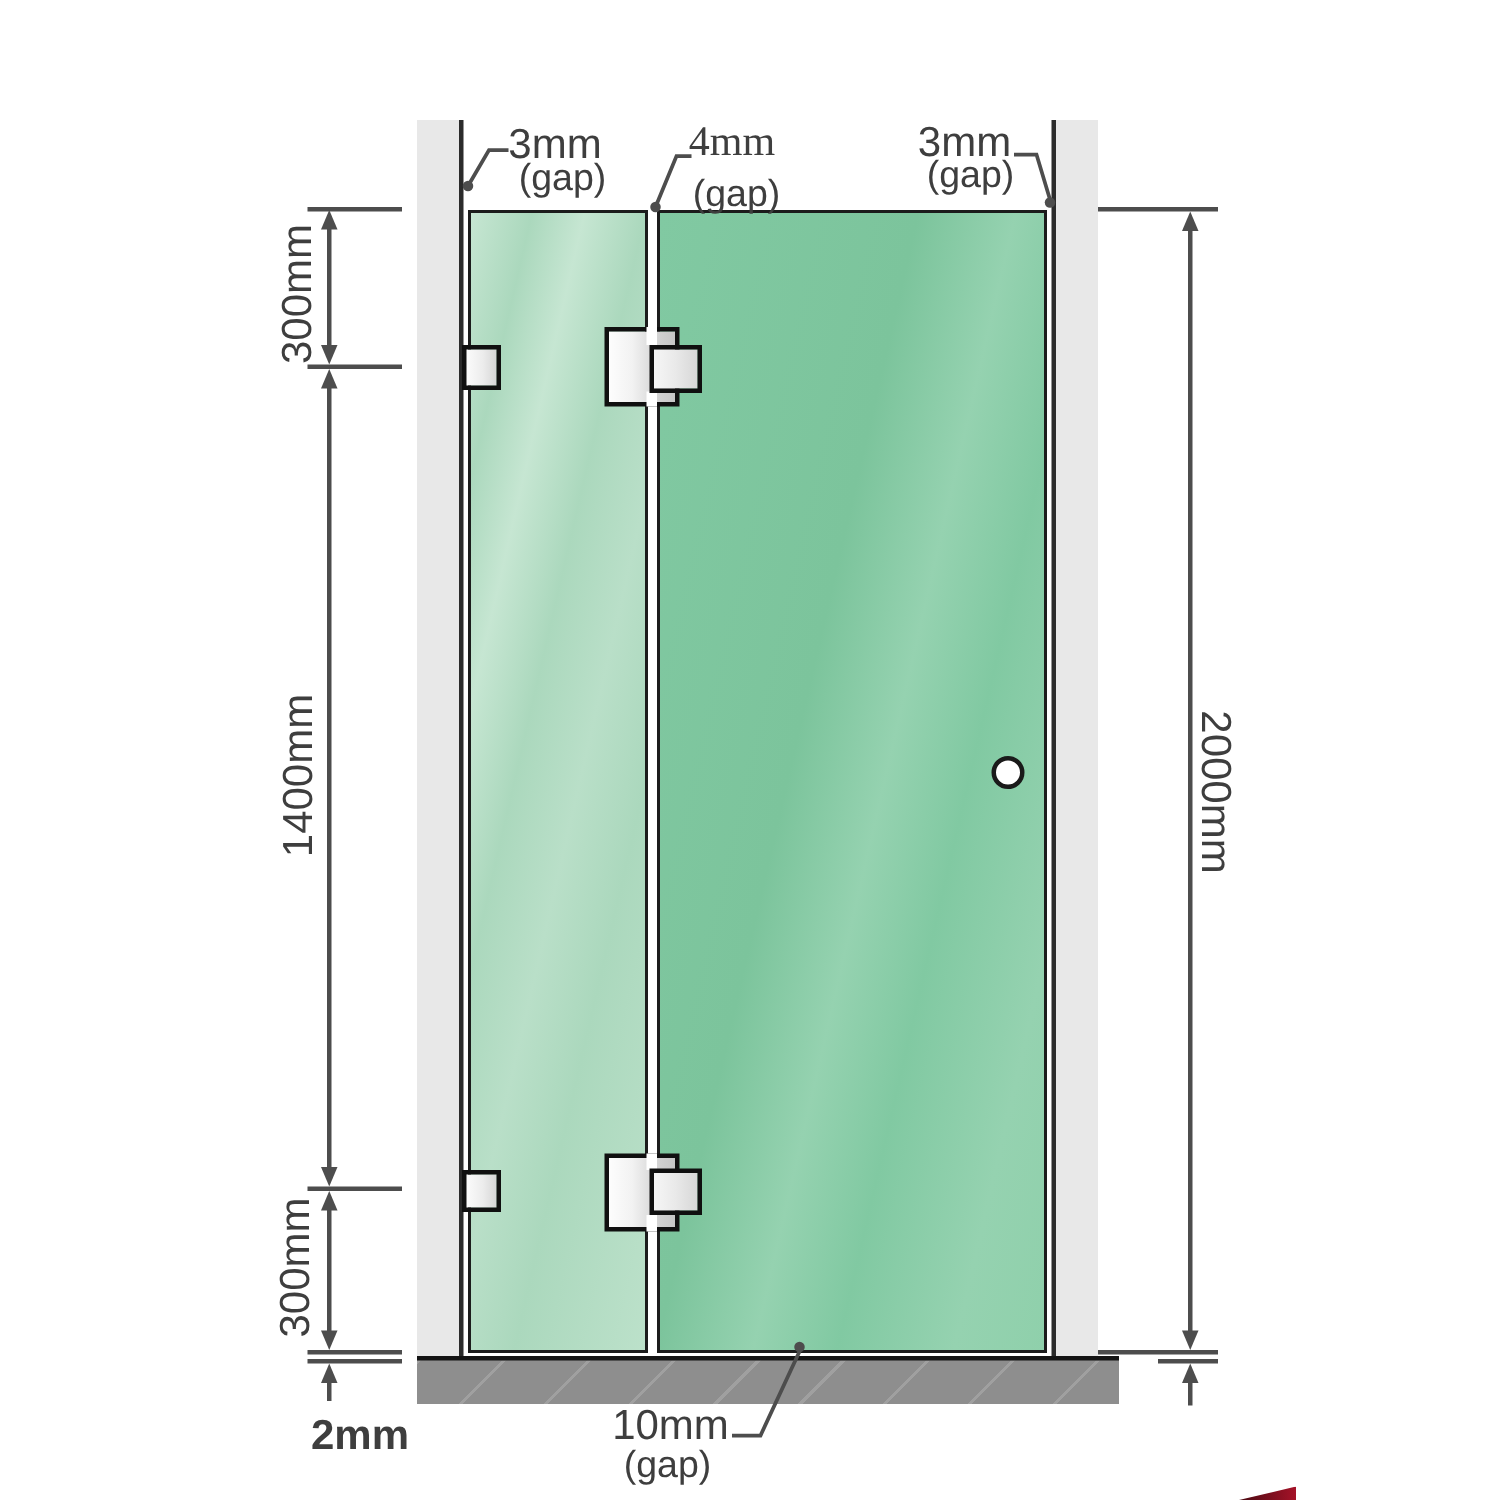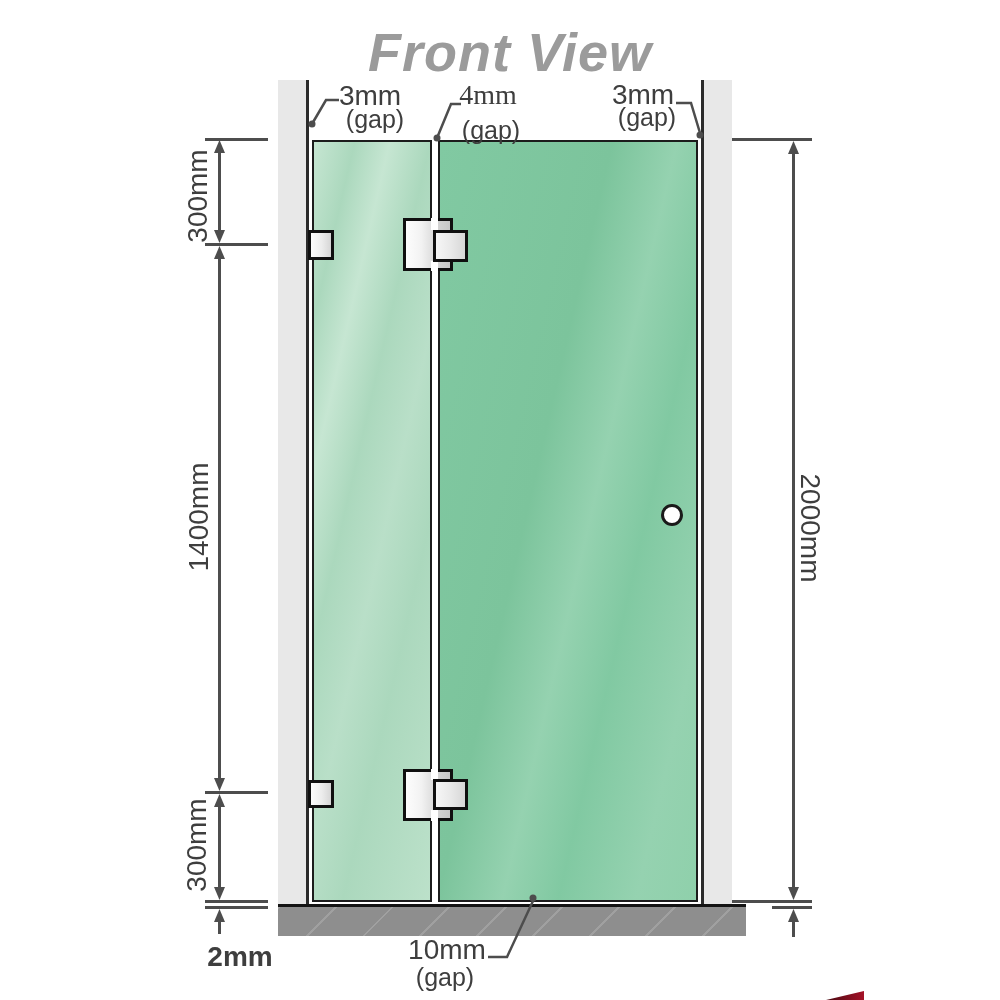--- a/index.html
+++ b/index.html
@@ -60,21 +60,20 @@
   svg .dimline{stroke:var(--dim,#4d4d4d);stroke-width:3;fill:none;}
   svg .leader{stroke:var(--dim,#4d4d4d);stroke-width:2.5;fill:none;}
   svg .arrow{fill:var(--dim,#4d4d4d);stroke:none;}
   svg .dot{fill:var(--dim,#4d4d4d);stroke:none;}
 </style>
 </head>
 <body>
 
 <div id="canvas">
 
-  <div class="title" style="left:510px;top:52px;">Front View</div>
 
   <div class="abs wall" style="left:278px;top:80px;width:29px;height:824px;"></div>
   <div class="abs wall-edge" style="left:306px;top:80px;width:3px;height:824px;"></div>
   <div class="abs wall" style="left:704px;top:80px;width:28px;height:824px;"></div>
   <div class="abs wall-edge" style="left:701px;top:80px;width:3px;height:824px;"></div>
 
   <div class="abs floor" style="left:278px;top:904px;width:468px;height:32px;"></div>
 
   <div class="abs panel panel-left" style="left:312px;top:140px;width:120px;height:762px;"></div>
   <div class="abs panel panel-right" style="left:438px;top:140px;width:260px;height:762px;"></div>

